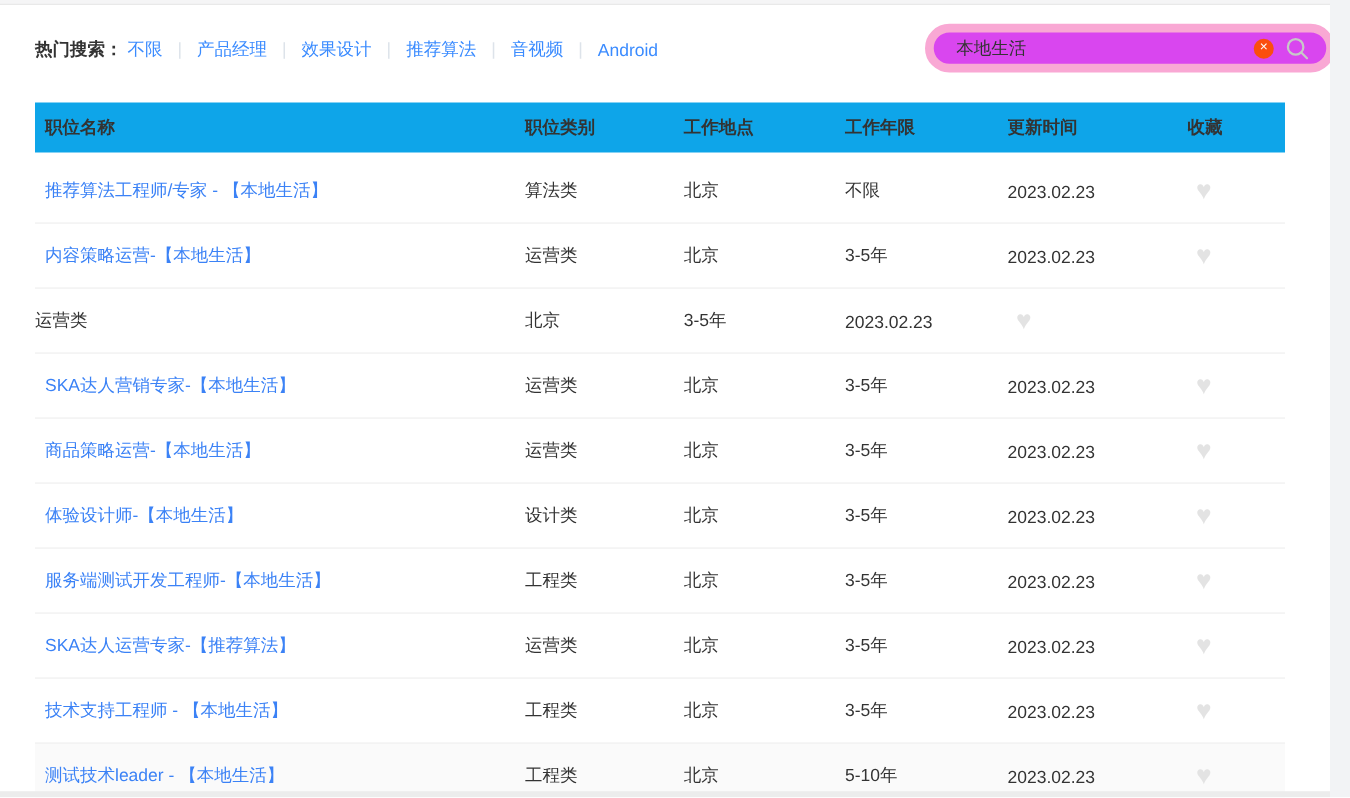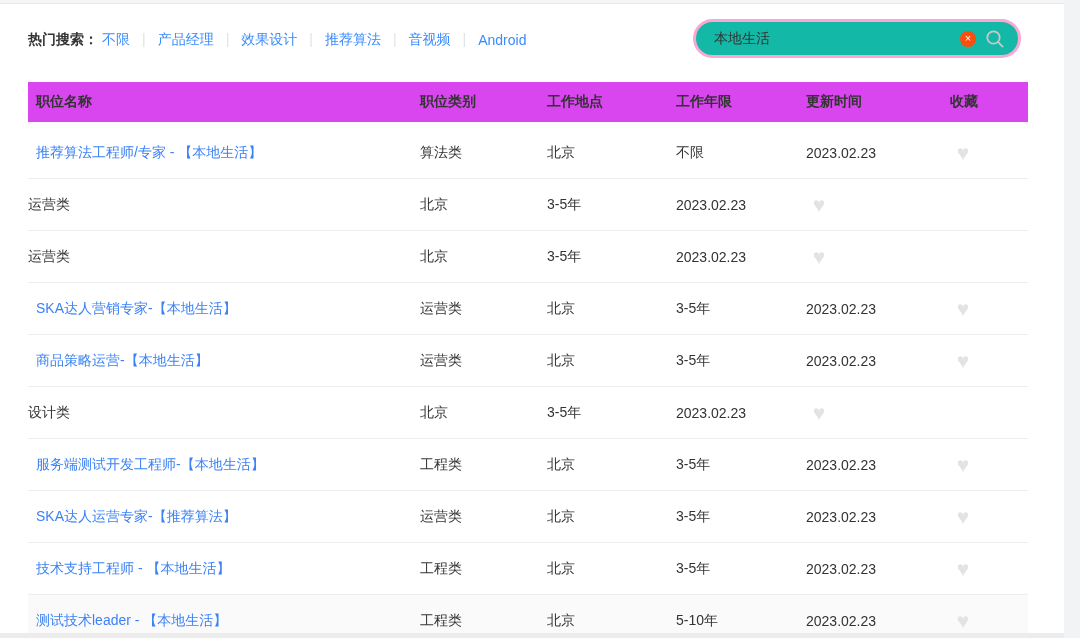--- a/index.html
+++ b/index.html
@@ -20,36 +20,36 @@
 
   
   .hot-search { position:absolute; left:28px; top:30px; height:20px;
     display:flex; align-items:center; }
   .hot-search-label { color:#333; font-weight:600; margin-right:4px; }
   .hot-link { color:#3a8bff; cursor:pointer; white-space:nowrap; }
   .hot-link:not(:last-of-type)::after {
     content:"|"; color:#dde3ea; margin:0 12px; font-weight:400; }
 
   
-  .search-box { position:absolute; left:693px; top:19px; width:328px; height:39px;
-    border:3px solid #f9a8d4; border-radius:20px; background:#14b8a6;
+  .search-box { position:absolute; left:740px; top:19px; width:328px; height:39px;
+    border:7px solid #f9a8d4; border-radius:20px; background:#d946ef;
     display:flex; align-items:center; }
   .search-input { flex:1; height:100%; border:none; outline:none; background:transparent;
     padding:0 6px 0 18px; font-size:14px; color:#333;
     font-family:"Liberation Sans","DejaVu Sans",sans-serif; }
   .clear-btn { width:16px; height:16px; border-radius:50%; background:#fb4e0e;
     color:#fff; font-size:11px; line-height:15px; text-align:center;
     margin-right:8px; cursor:pointer; flex:0 0 auto; }
   .search-icon-btn { width:22px; height:22px; margin-right:12px; cursor:pointer; flex:0 0 auto; }
 
   
   .job-table { position:absolute; left:28px; top:82px; width:1000px; }
   .thead {
     display:grid; grid-template-columns:392px 127px 129px 130px 144px 78px;
-    align-items:center; height:40px; background:#d946ef; font-weight:600; color:#333; }
+    align-items:center; height:40px; background:#0ea5e9; font-weight:600; color:#333; }
   .thead .th:first-child { padding-left:8px; }
   .rows { margin-top:5px; }
   .row {
     display:grid; grid-template-columns:392px 127px 129px 130px 144px 78px;
     align-items:center; height:52px; border-bottom:1px solid #ededed;
     background:#fff; cursor:pointer; }
   .rows > div:last-of-type { background:#fafafa; }
   .cell { color:#333; }
   .cell.title { padding-left:8px; color:#3b82f6; }
   .fav-btn { width:24px; height:24px; margin-left:1px; display:flex;
@@ -96,20 +96,21 @@
           <span class="cell title">推荐算法工程师/专家 - 【本地生活】</span>
           <span class="cell">算法类</span>
           <span class="cell">北京</span>
           <span class="cell">不限</span>
           <span class="cell">2023.02.23</span>
           <span class="fav-btn">
             <span class="heart">♥</span>
           </span>
         </div>
         <div class="row">
+          <span class="cell title">内容策略运营-【本地生活】</span>
           <span class="cell">运营类</span>
           <span class="cell">北京</span>
           <span class="cell">3-5年</span>
           <span class="cell">2023.02.23</span>
           <span class="fav-btn">
             <span class="heart">♥</span>
           </span>
         </div>
         <div class="row">
           <span class="cell">运营类</span>
@@ -134,20 +135,21 @@
           <span class="cell title">商品策略运营-【本地生活】</span>
           <span class="cell">运营类</span>
           <span class="cell">北京</span>
           <span class="cell">3-5年</span>
           <span class="cell">2023.02.23</span>
           <span class="fav-btn">
             <span class="heart">♥</span>
           </span>
         </div>
         <div class="row">
+          <span class="cell title">体验设计师-【本地生活】</span>
           <span class="cell">设计类</span>
           <span class="cell">北京</span>
           <span class="cell">3-5年</span>
           <span class="cell">2023.02.23</span>
           <span class="fav-btn">
             <span class="heart">♥</span>
           </span>
         </div>
         <div class="row">
           <span class="cell title">服务端测试开发工程师-【本地生活】</span>

